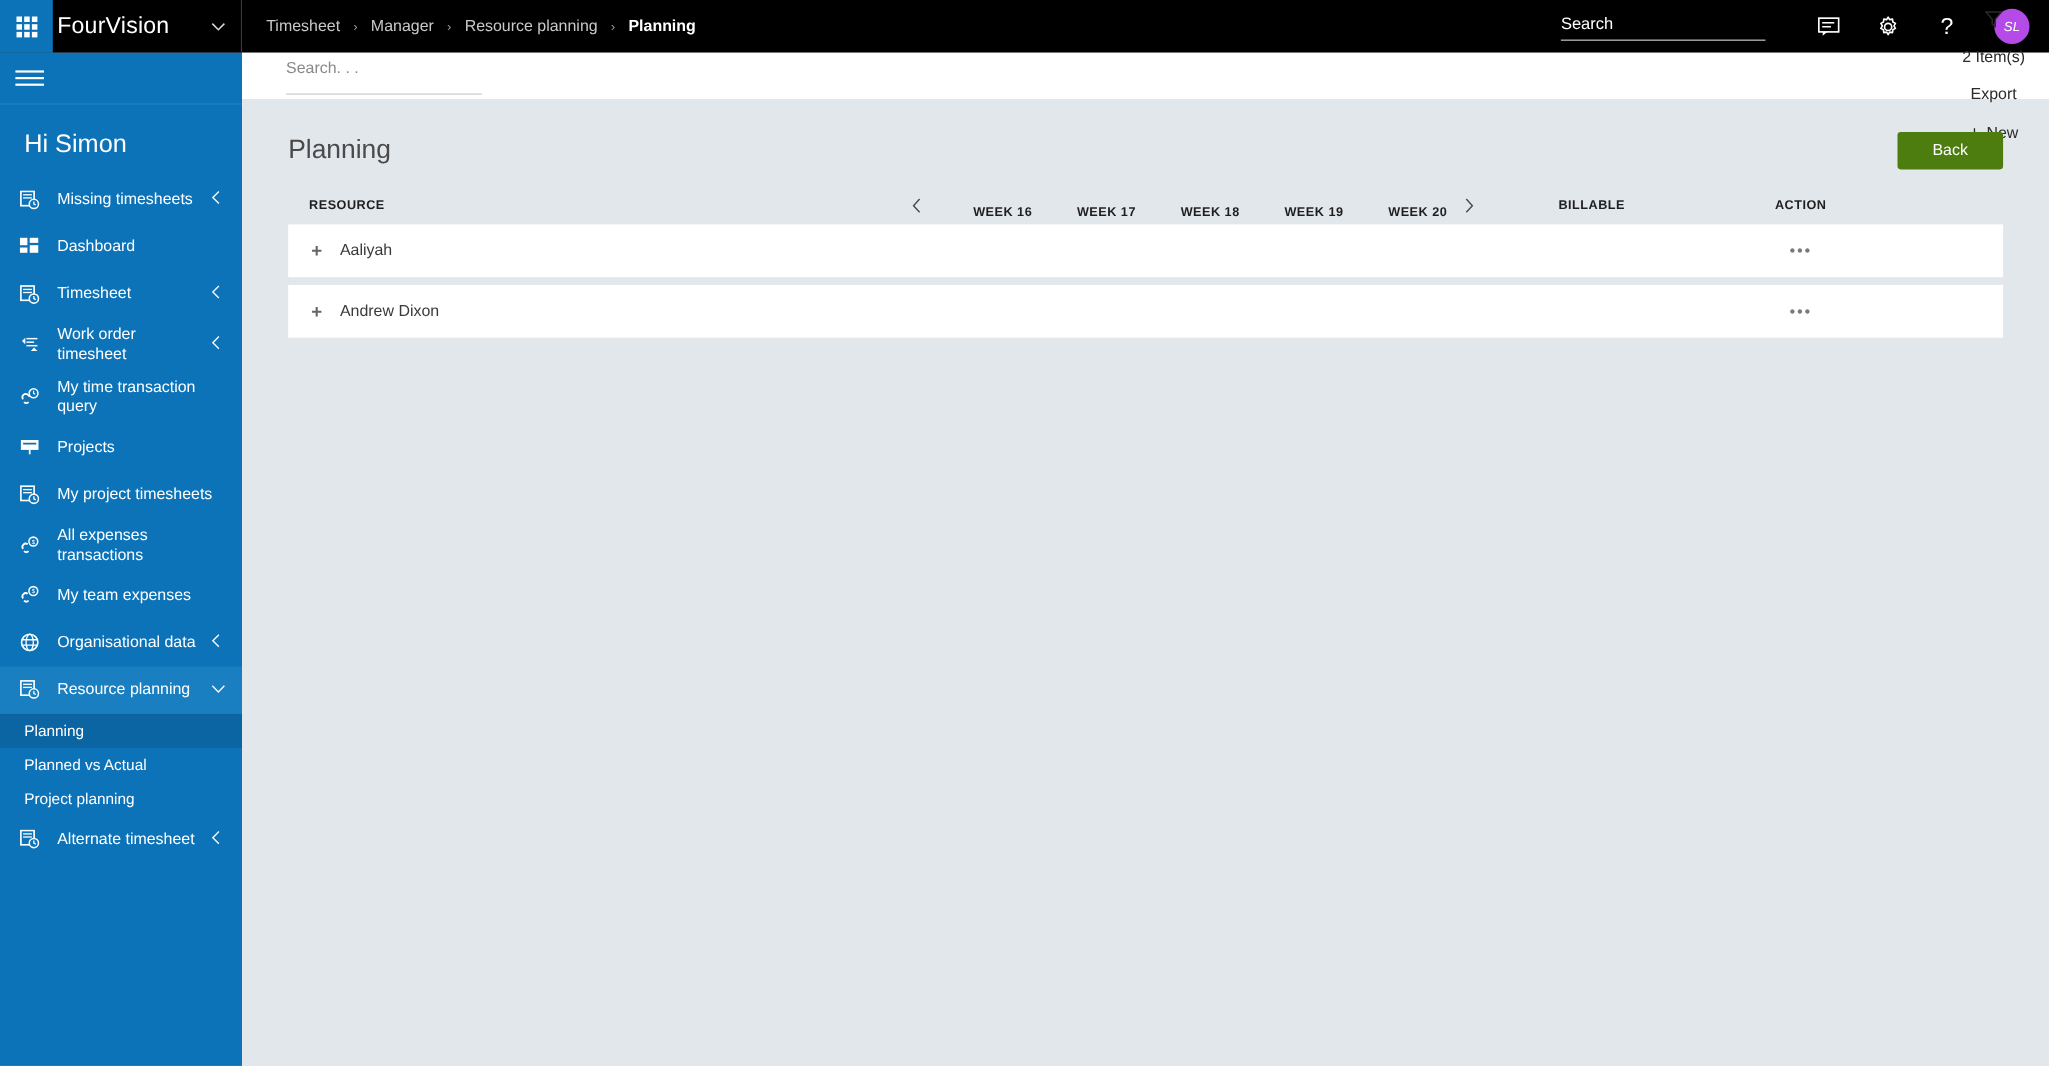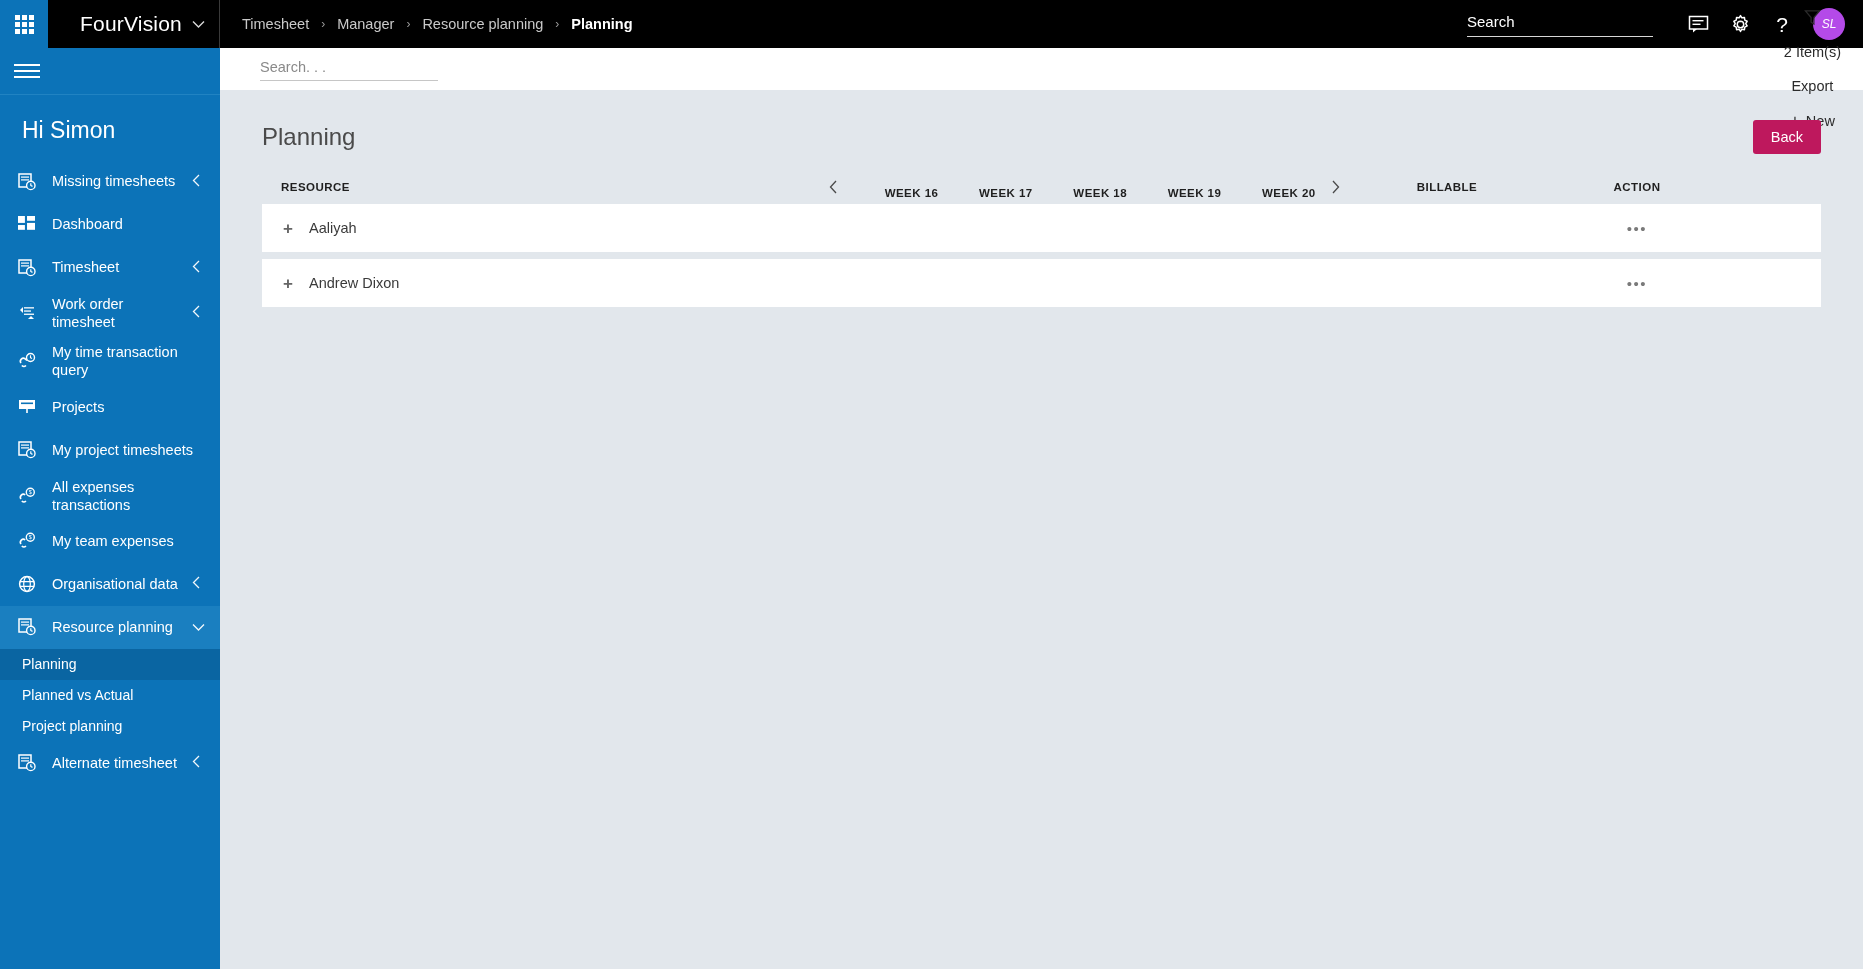--- a/index.html
+++ b/index.html
@@ -30,21 +30,21 @@
     grid-template-columns: repeat(3, 5px);
     grid-template-rows: repeat(3, 5px);
     gap: 2px;
   }
   .waffle-grid i { background: #ffffff; display: block; width: 5px; height: 5px; }
 
   .brand-cell {
     width: 172px; height: 48px;
     flex: 0 0 172px;
     display: flex; align-items: center;
-    padding-left: 32px;
+    padding-left: 4px;
     border-right: 1px solid #3a3a3a;
     cursor: pointer;
   }
   .brand-name {
     color: #ffffff;
     font-size: 21px;
     font-weight: 400;
     letter-spacing: 0.2px;
   }
   .brand-chev {
@@ -64,21 +64,21 @@
     font-size: 14.5px;
     cursor: pointer;
     white-space: nowrap;
   }
   .crumb.current { color: #ffffff; font-weight: 700; cursor: default; }
   .crumb-sep { color: #9a9a9a; font-size: 12px; }
 
   .top-right {
     margin-left: auto;
     display: flex; align-items: center;
-    gap: 0px;
+    gap: 12px;
     padding-right: 18px;
     height: 48px;
   }
   .topsearch {
     width: 186px;
     margin-right: 24px;
     position: relative;
   }
   .topsearch input {
     width: 100%;
@@ -178,21 +178,21 @@
   }
   .toolbar-search { width: 178px; }
   .toolbar-search input {
     width: 100%;
     border: none;
     border-bottom: 1px solid #c6c6c6;
     outline: none;
     font-size: 14.5px;
     font-family: "Liberation Sans", sans-serif;
     color: #a21caf;
-    padding: 2px 0 5px 0;
+    padding: 2px 0 15px 0;
     background: transparent;
   }
   .toolbar-search input::placeholder { color: #8a8a8a; }
   .toolbar-right {
     margin-left: auto;
     display: flex; align-items: center;
     gap: 18px;
     color: #2b2b2b;
     font-size: 14.5px;
     flex-direction: column;
@@ -203,26 +203,26 @@
   .plus-glyph { font-size: 17px; line-height: 1; }
 
   .page-head {
     display: flex; align-items: center;
     padding: 22px 42px 0 42px;
     height: 72px;
   }
   .page-title { font-size: 24px; color: #4a4a4a; font-weight: 400; }
   .back-btn {
     margin-left: auto;
-    background: #be185d;
+    background: #4d7c0f;
     color: #ffffff;
     border: none;
     font-size: 14.5px;
     font-family: "Liberation Sans", sans-serif;
-    padding: 9px 18px;
+    padding: 9px 32px;
     border-radius: 3px;
     cursor: pointer;
   }
 
   
   .grid-wrap { padding: 8px 42px 0 42px; }
   .grid-header {
     display: flex; align-items: center;
     height: 34px;
     font-size: 11.5px;

